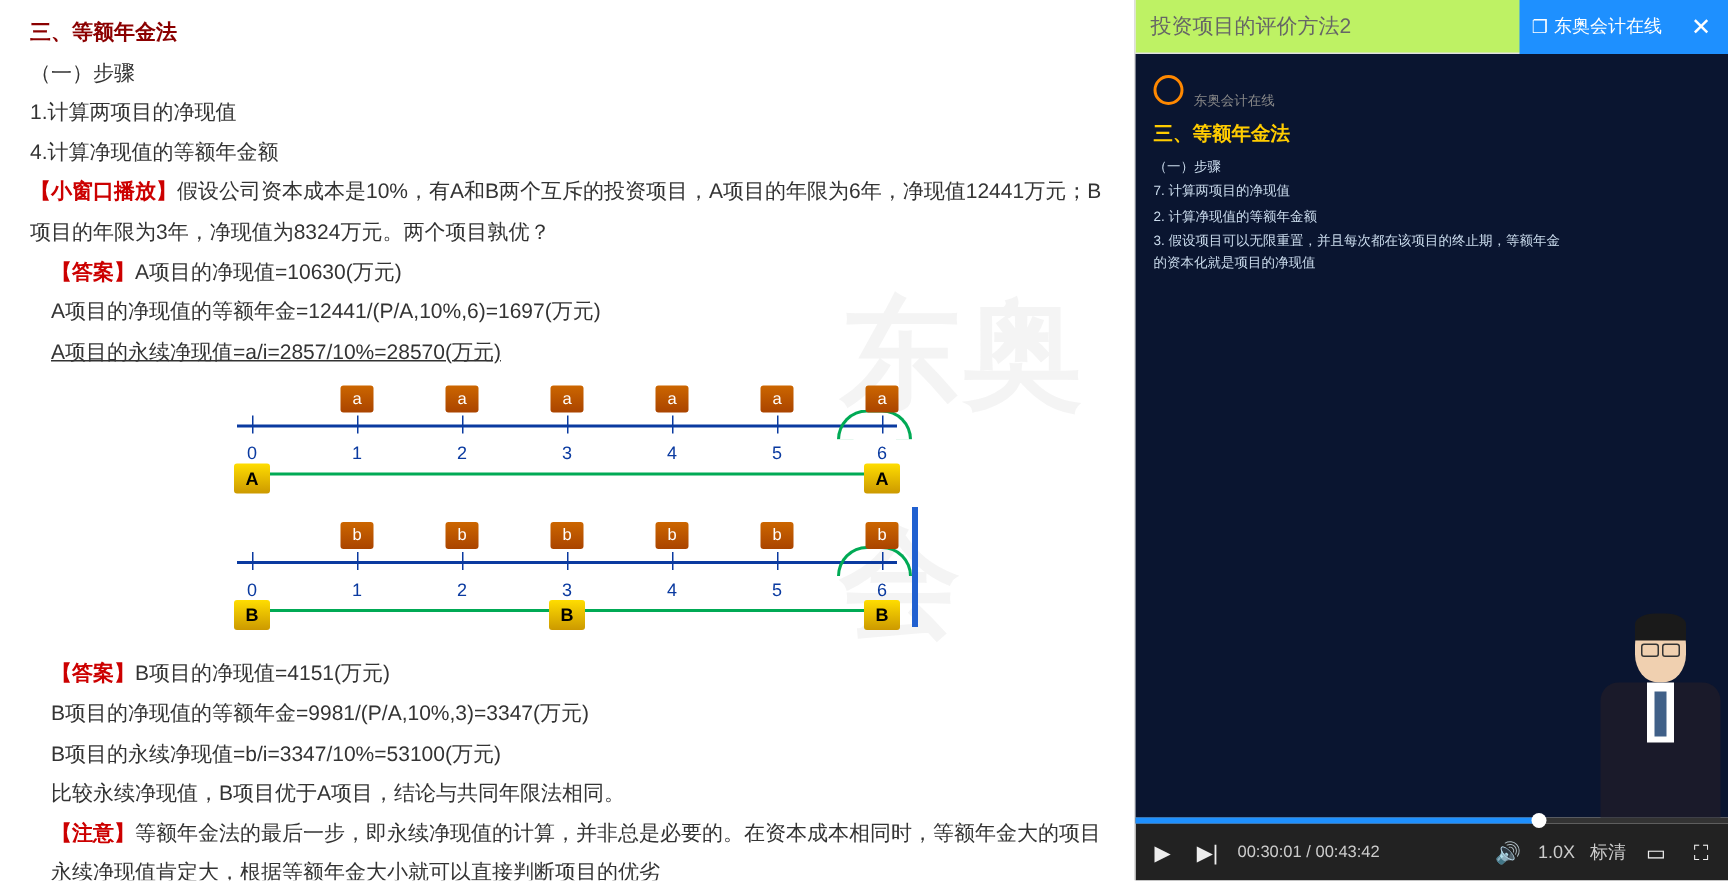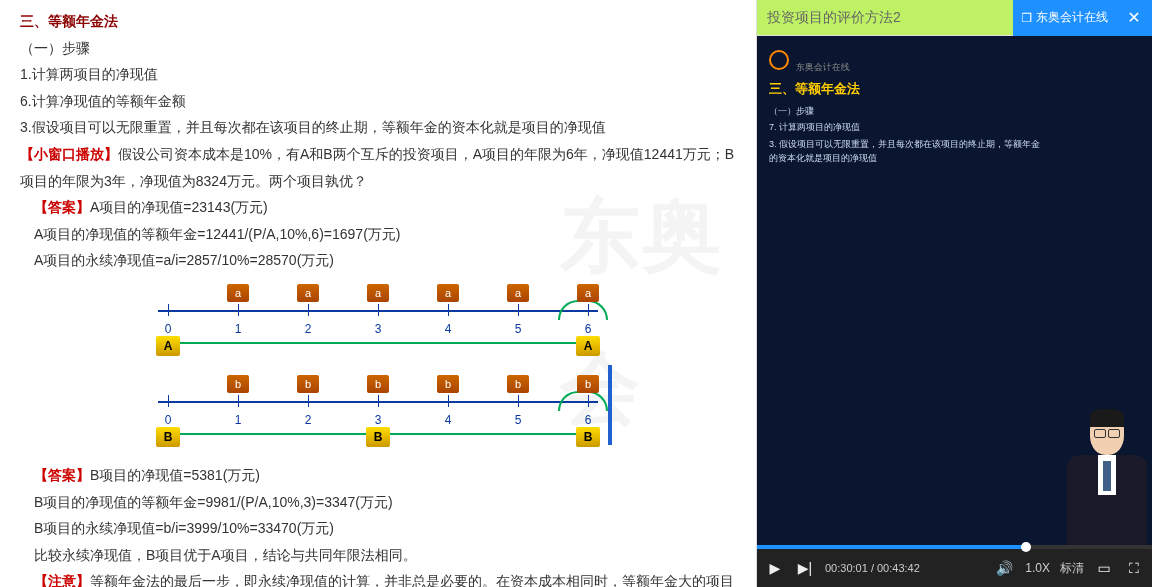--- a/index.html
+++ b/index.html
@@ -54,30 +54,29 @@
 </head>
 <body>
 
 <div class="main-layout">
   <div class="content-area">
     <div class="watermark wm1">东奥会</div>
 
     <span class="line heading">三、等额年金法</span>
     <span class="line">（一）步骤</span>
     <span class="line">1.计算两项目的净现值</span>
-    <span class="line">6.计算净现值的等额年金额</span>
-    <span class="line">3.假设项目可以无限重置，并且每次都在该项目的终止期，等额年金的资本化就是项目的净现值</span>
+    <span class="line">4.计算净现值的等额年金额</span>
     <div class="line">
       <span class="red">【小窗口播放】</span><span>假设公司资本成本是10%，有A和B两个互斥的投资项目，A项目的年限为6年，净现值12441万元；B项目的年限为3年，净现值为8324万元。两个项目孰优？</span>
     </div>
     <div class="line" style="padding-left:14px;">
-      <span class="red">【答案】</span><span>A项目的净现值=23143(万元)</span>
+      <span class="red">【答案】</span><span>A项目的净现值=10630(万元)</span>
     </div>
     <span class="line" style="padding-left:14px;">A项目的净现值的等额年金=12441/(P/A,10%,6)=1697(万元)</span>
-    <span class="line" style="padding-left:14px;">A项目的永续净现值=a/i=2857/10%=28570(万元)</span>
+    <span class="line" style="padding-left:14px;text-decoration:underline;">A项目的永续净现值=a/i=2857/10%=28570(万元)</span>
 
     <div class="timeline-figure">
       <div class="timeline-inner">
         <div class="tl">
           <div class="tl-axis"></div>
           <div class="curve" style="left:400px; top:20px;"></div>
           <div class="arrow-line" style="left:2px; top:62px; width:436px;"></div>
         <div class="tl-tick" style="left: 10px;"></div>
             <div class="tl-num" style="left: 10px;">0</div>
             <div class="tl-tick" style="left: 80px;"></div>
@@ -132,24 +131,24 @@
             <div class="box-a" style="left: 430px; top: 4px;">b</div>
             <div class="box-A" style="left: 10px; top: 56px;">B</div>
             <div class="box-A" style="left: 220px; top: 56px;">B</div>
             <div class="box-A" style="left: 430px; top: 56px;">B</div>
           </div>
         <div class="vbar-blue" style="left:450px; top:-6px; height:80px;"></div>
       </div>
     </div>
 
     <div class="line" style="padding-left:14px;">
-      <span class="red">【答案】</span><span>B项目的净现值=5381(万元)</span>
+      <span class="red">【答案】</span><span>B项目的净现值=4151(万元)</span>
     </div>
     <span class="line" style="padding-left:14px;">B项目的净现值的等额年金=9981/(P/A,10%,3)=3347(万元)</span>
-    <span class="line" style="padding-left:14px;">B项目的永续净现值=b/i=3999/10%=33470(万元)</span>
+    <span class="line" style="padding-left:14px;">B项目的永续净现值=b/i=3347/10%=53100(万元)</span>
     <span class="line" style="padding-left:14px;">比较永续净现值，B项目优于A项目，结论与共同年限法相同。</span>
     <div class="line" style="padding-left:14px;">
       <span class="red">【注意】</span><span>等额年金法的最后一步，即永续净现值的计算，并非总是必要的。在资本成本相同时，等额年金大的项目永续净现值肯定大，根据等额年金大小就可以直接判断项目的优劣</span>
     </div>
   </div>
 
   <div class="video-column">
     <div class="vid-head">
       <span class="vid-title">投资项目的评价方法2</span>
       <div class="vid-actions">
@@ -162,20 +161,21 @@
         </div>
       </div>
     </div>
     <div class="vid-body">
       <div class="slide">
         <span class="slide-logo"></span>
         <span style="font-size:9px;color:#888;margin-left:4px;">东奥会计在线</span>
         <div class="slide-title">三、等额年金法</div>
         <div class="slide-line">（一）步骤</div>
         <div class="slide-line">7. 计算两项目的净现值</div>
+        <div class="slide-line">2. 计算净现值的等额年金额</div>
         <div class="slide-line">3. 假设项目可以无限重置，并且每次都在该项目的终止期，等额年金的资本化就是项目的净现值</div>
       </div>
       <div class="lecturer">
         <div class="person">
           <div class="head">
               <div class="hair"></div>
               <div class="glasses"></div>
             </div>
           <div class="body-shape">
               <div class="shirt"></div>

